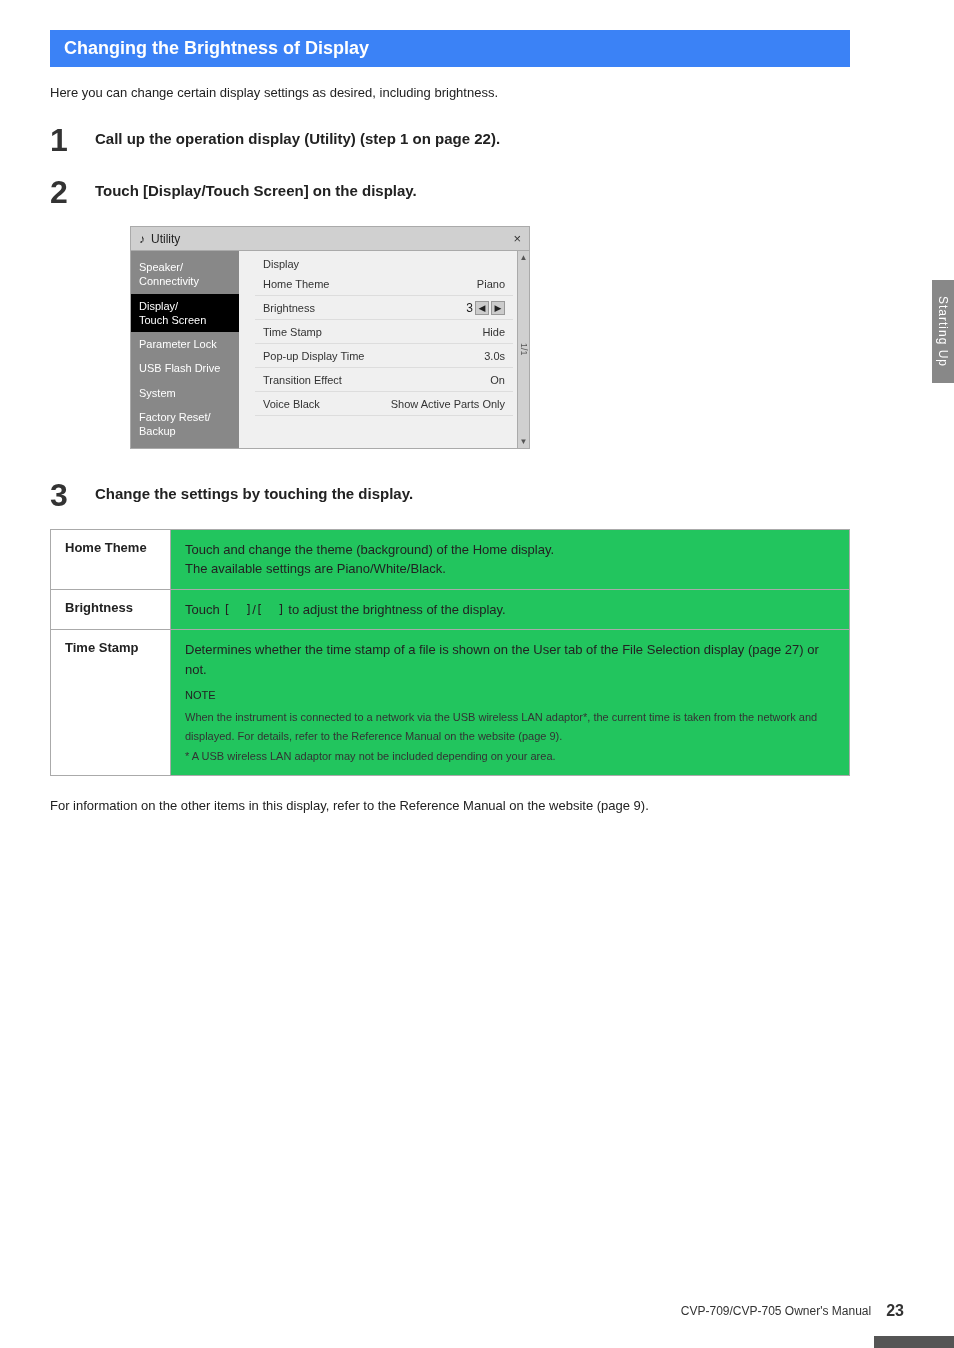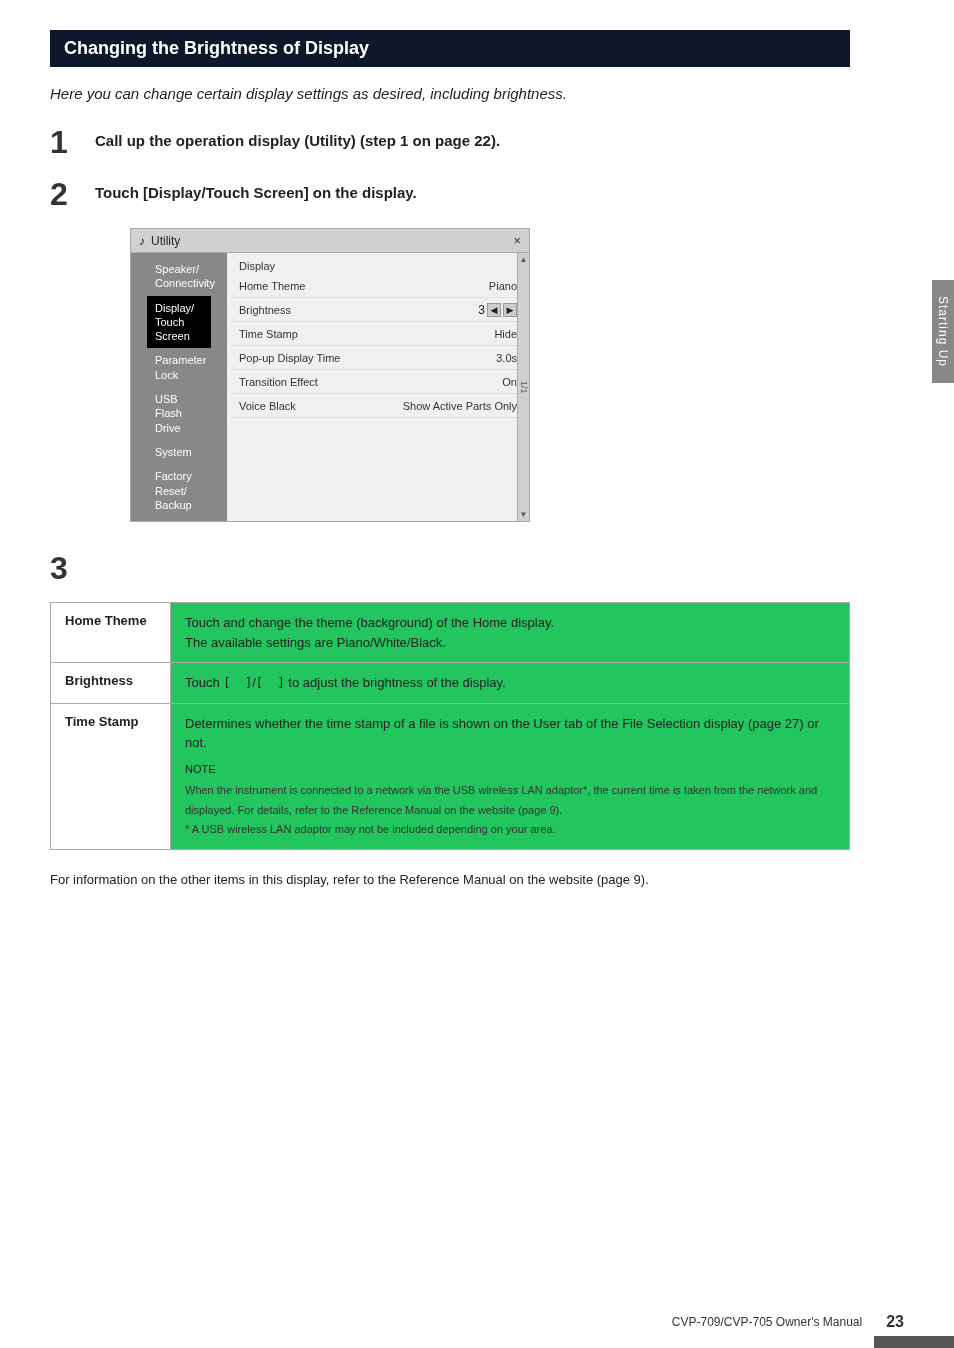--- a/index.html
+++ b/index.html
@@ -13,35 +13,34 @@
       position: relative;
     }
 
     .page-wrapper {
       padding: 30px 50px 60px 50px;
       max-width: 900px;
     }
 
     
     .title-bar {
-      background: #0f172a;
+      background: #3b82f6;
       color: #fff;
       padding: 8px 14px;
       font-size: 18px;
       font-weight: bold;
       margin-bottom: 18px;
       display: inline-block;
       width: 100%;
     }
 
     
     .intro-text {
-      font-size: 15px;
+      font-size: 13px;
       margin-bottom: 22px;
-      font-style: italic;
     }
 
     
     .step {
       display: flex;
       align-items: flex-start;
       margin-bottom: 18px;
     }
     .step-number {
       font-size: 32px;
@@ -86,39 +85,39 @@
     }
     .utility-close {
       font-size: 13px;
       color: #333;
     }
     .utility-body {
       display: flex;
     }
     .utility-sidebar {
       background: #888;
-      width: 96px;
+      width: 108px;
       min-height: 160px;
-      padding: 4px 16px;
+      padding: 4px 0;
     }
     .utility-sidebar-item {
       padding: 5px 8px;
       font-size: 11px;
       color: #fff;
       cursor: pointer;
       line-height: 1.3;
     }
     .utility-sidebar-item.highlight {
       background: #000000;
       color: #fff;
     }
     .utility-content {
       flex: 1;
       background: #f0f0f0;
-      padding: 4px 4px;
+      padding: 4px 16px;
       position: relative;
     }
     .utility-section-label {
       font-size: 11px;
       color: #333;
       padding: 3px 8px 2px 8px;
       font-weight: normal;
     }
     .utility-row {
       display: flex;
@@ -236,27 +235,27 @@
       color: #fff;
       font-size: 12px;
       padding: 16px 4px;
       text-align: center;
       letter-spacing: 1px;
     }
 
     
     .page-footer {
       position: absolute;
-      bottom: 17px;
+      bottom: 28px;
       right: 50px;
       font-size: 12px;
       color: #333;
       display: flex;
       align-items: center;
-      gap: 24px;
+      gap: 15px;
     }
     .page-number {
       font-size: 16px;
       font-weight: bold;
     }
 
     
     .bottom-bar {
       position: absolute;
       bottom: 0;
@@ -361,20 +360,21 @@
             <span class="scroll-arrow">▼</span>
           </div>
         </div>
       </div>
     </div>
   </div>
 
   
   <div class="step step3-container">
     <div class="step-number">3</div>
+    <div class="step-text">Change the settings by touching the display.</div>
   </div>
 
   
   <table class="settings-table">
 
     <tbody>
         <tr>
       <td>Home Theme</td>
       <td>
         <span>Touch and change the theme (background) of the Home display.<br>The available settings are Piano/White/Black.</span>

